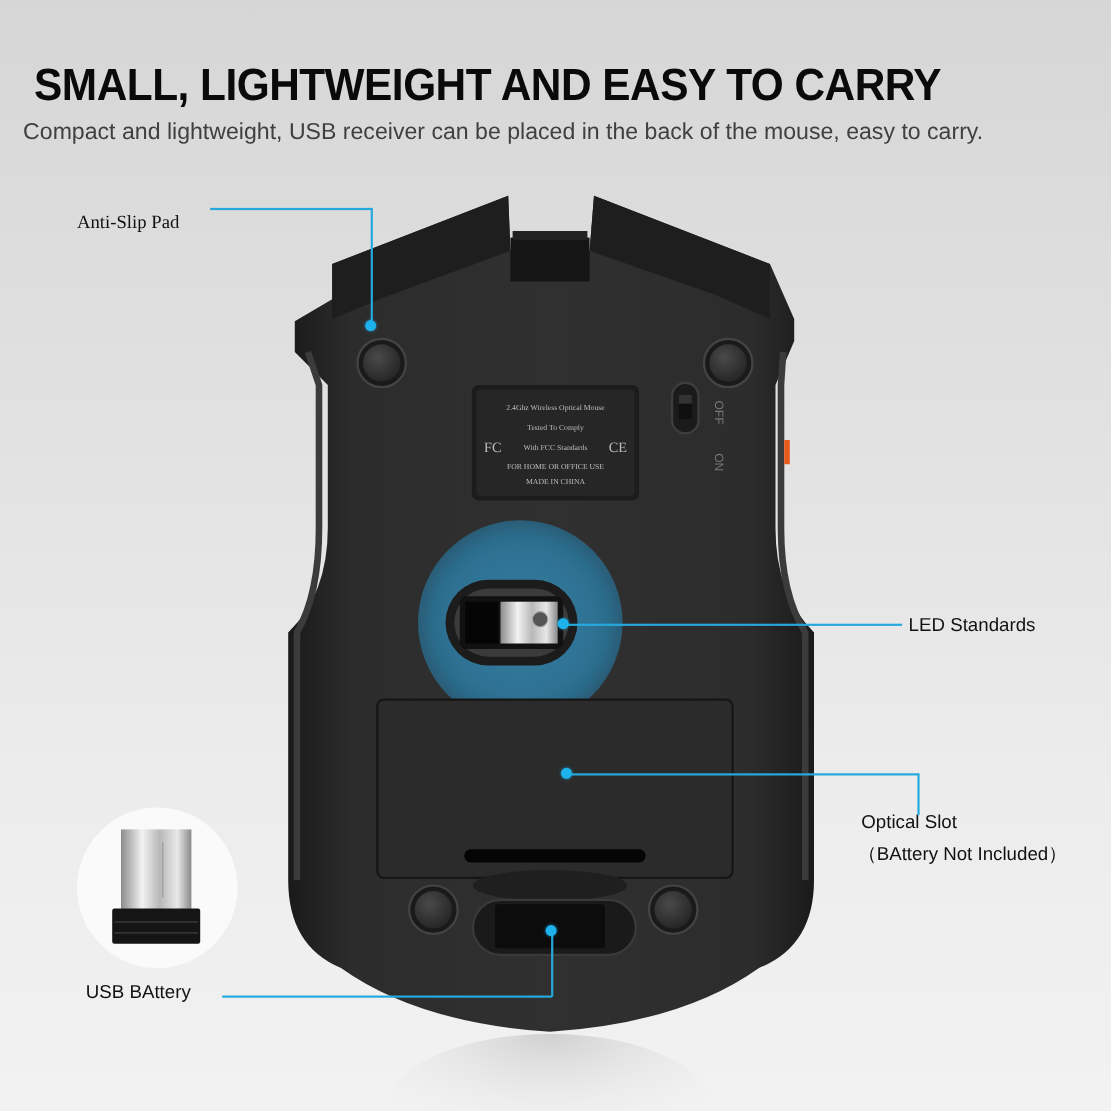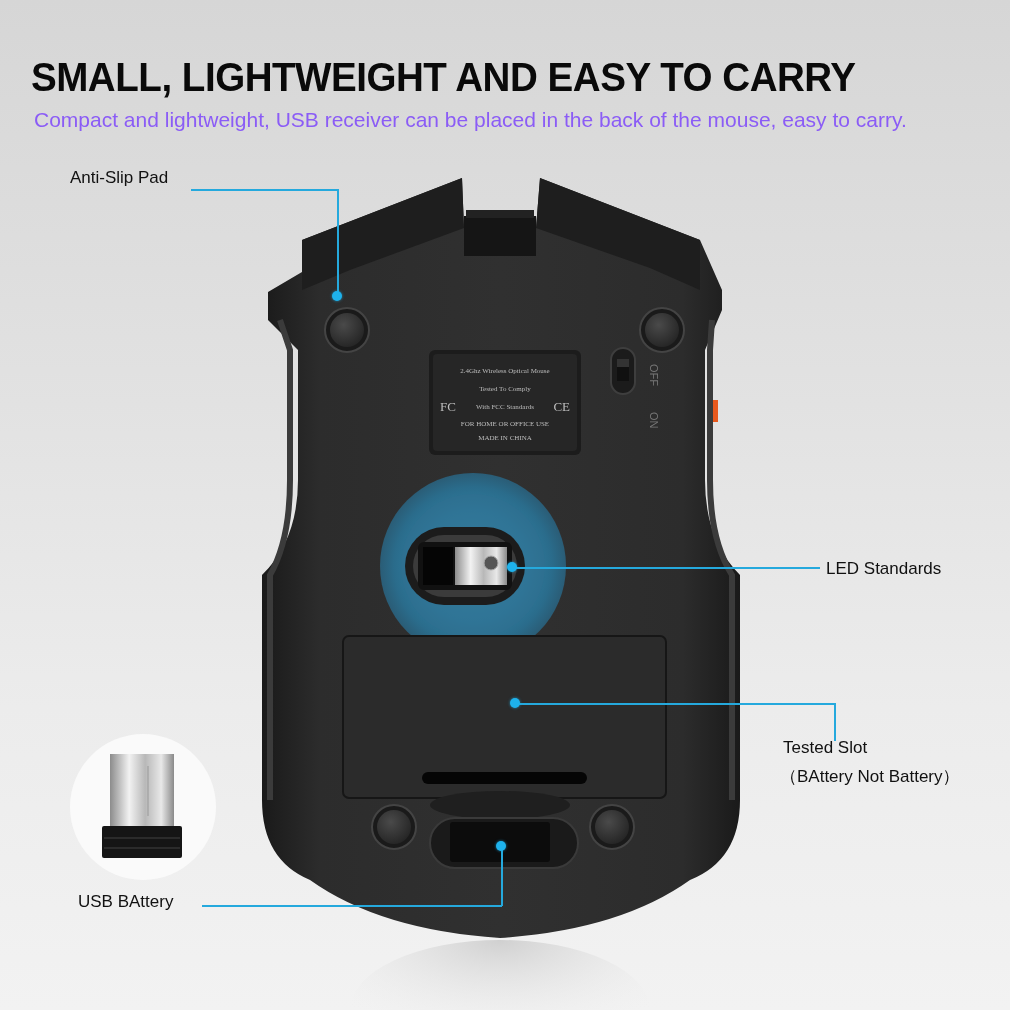--- a/index.html
+++ b/index.html
@@ -10,22 +10,22 @@
       background: linear-gradient(180deg, #d6d6d6 0%, #e2e2e2 40%, #ececec 70%, #f2f2f2 100%);
       color: #111;
     }
     .headline {
       position: absolute; left: 31px; top: 54px;
       font-size: 41px; font-weight: bold; letter-spacing: -0.5px;
       color: #0a0a0a; transform: scaleX(0.94); transform-origin: left center;
       white-space: nowrap;
     }
     .subline {
-      position: absolute; left: 34px; top: 108px;
-      font-size: 21px; color: #8b5cf6; white-space: nowrap;
+      position: absolute; left: 21px; top: 108px;
+      font-size: 21px; color: #404040; white-space: nowrap;
     }
     .label {
       position: absolute; font-size: 17px; color: #111; white-space: nowrap;
     }
     .leader { position: absolute; background: #25a9dd; }
     .dot {
       position: absolute; width: 10px; height: 10px; border-radius: 50%;
       background: #1eb2ec; box-shadow: 0 0 3px rgba(30,178,236,0.7);
     }
     svg { position: absolute; left: 0; top: 0; }
@@ -165,31 +165,31 @@
 
   <g>
     <rect x="110" y="754" width="64" height="74" fill="url(#metal)"></rect>
     <line x1="148" y1="766" x2="148" y2="816" stroke="#999" stroke-width="1"></line>
     <rect x="102" y="826" width="80" height="32" rx="2" fill="#151515"></rect>
     <line x1="104" y1="838" x2="180" y2="838" stroke="#333" stroke-width="1.5"></line>
     <line x1="104" y1="848" x2="180" y2="848" stroke="#333" stroke-width="1.5"></line>
   </g>
 </svg>
 
-<div class="label" style="left:70px; top:168px;">Anti-Slip Pad</div>
+<div class="label" style="left:70px; top:192px;font-family:Liberation Serif, serif;">Anti-Slip Pad</div>
 <div class="leader" style="left:191px; top:189px; width:147px; height:1.5px;"></div>
 <div class="leader" style="left:337px; top:189px; width:1.5px; height:107px;"></div>
 <div class="dot" style="left:332px; top:291px;"></div>
 
 <div class="label" style="left:826px; top:559px;">LED Standards</div>
 <div class="leader" style="left:512px; top:567px; width:308px; height:1.5px;"></div>
 <div class="dot" style="left:507px; top:562px;"></div>
 
-<div class="label" style="left:783px; top:738px;">Tested Slot</div>
-<div class="label" style="left:780px; top:765px;">（BAttery Not Battery）</div>
+<div class="label" style="left:783px; top:738px;">Optical Slot</div>
+<div class="label" style="left:780px; top:765px;">（BAttery Not Included）</div>
 <div class="leader" style="left:516px; top:703px; width:319px; height:1.5px;"></div>
 <div class="leader" style="left:834px; top:703px; width:1.5px; height:38px;"></div>
 <div class="dot" style="left:510px; top:698px;"></div>
 
 <div class="label" style="left:78px; top:892px;">USB BAttery</div>
 <div class="leader" style="left:202px; top:905px; width:300px; height:1.5px;"></div>
 <div class="leader" style="left:501px; top:846px; width:1.5px; height:60px;"></div>
 <div class="dot" style="left:496px; top:841px;"></div>
 
 </body></html>

